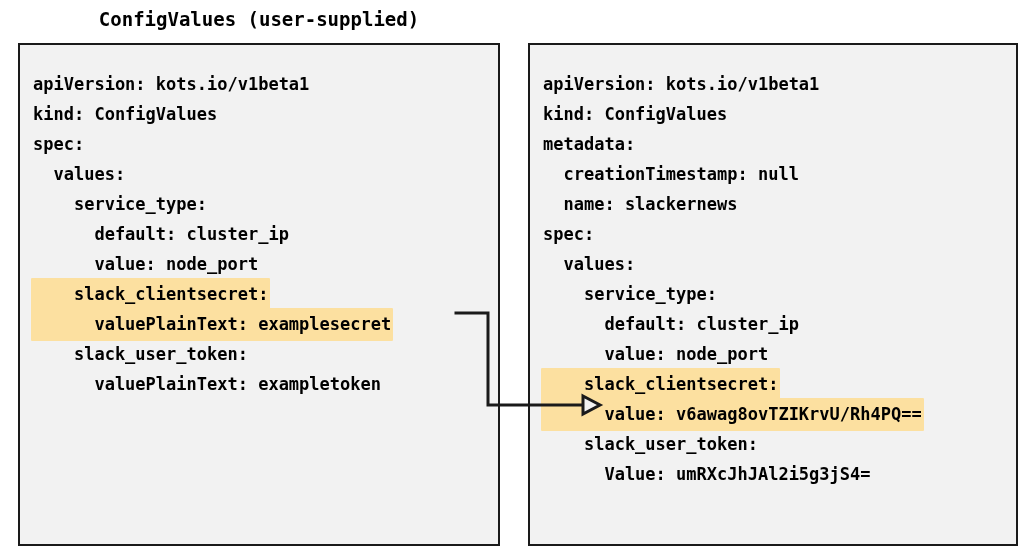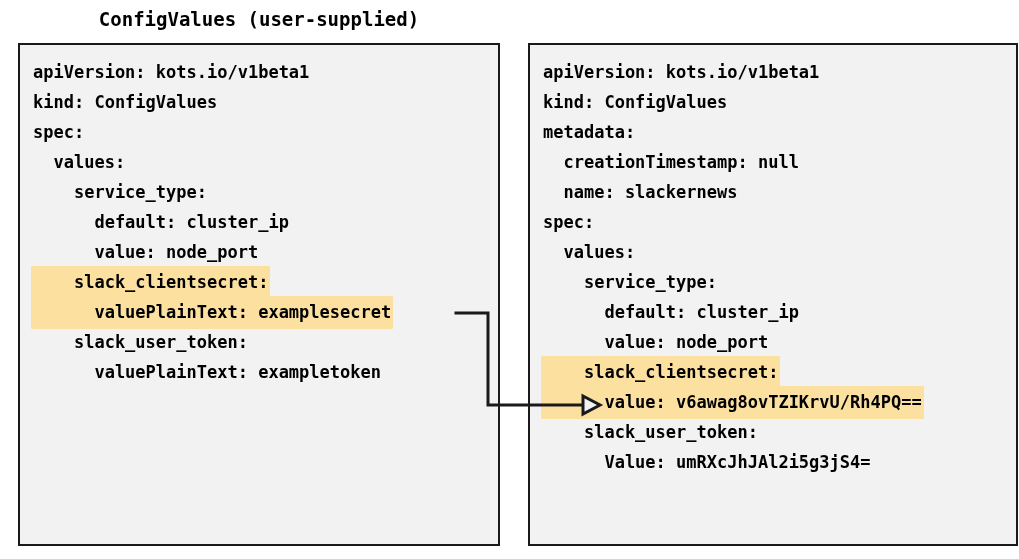--- a/index.html
+++ b/index.html
@@ -63,20 +63,21 @@
     font-size: 17px;
     font-weight: bold;
     color: #000000;
     white-space: pre;
     display: block;
   }
   .code-line > span.txt {
     display: inline-block;
     padding: 1px 2px 2px 2px;
     border-radius: 1px;
+    margin-top: 12px;
   }
   .code-line.hl > span.txt {
     background: #fce0a0;
   }
 
   
   #connector {
     position: absolute;
     left: 0; top: 0;
     width: 1019px;

